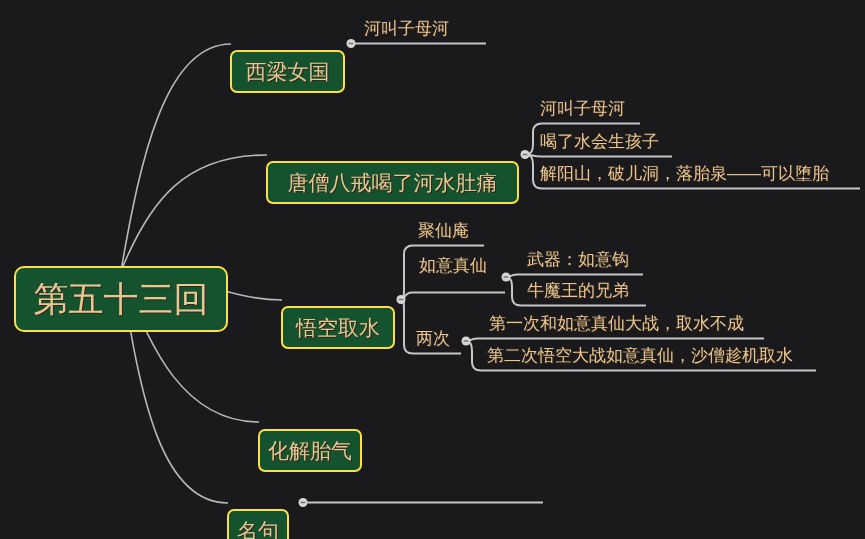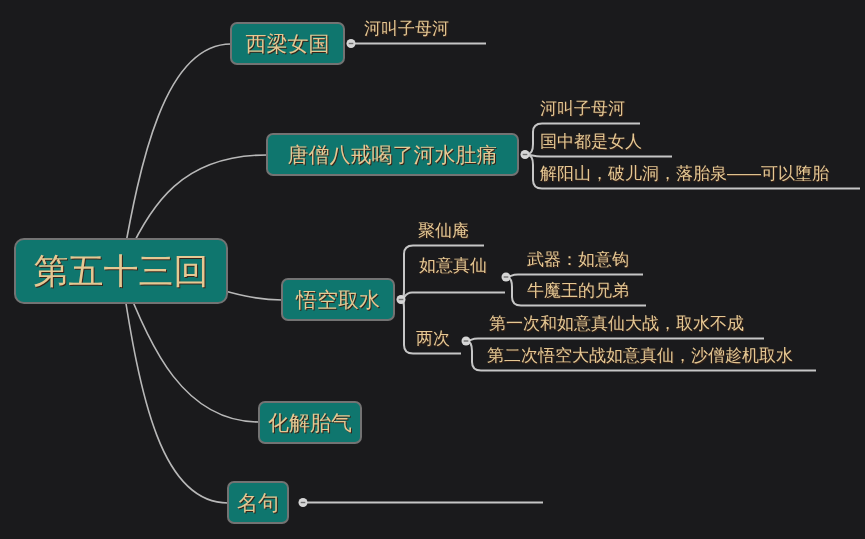--- a/index.html
+++ b/index.html
@@ -4,23 +4,24 @@
 <style>
   html,body{margin:0;padding:0;background:#1a1a1c;}
   .canvas{
     position:relative;width:865px;height:539px;overflow:hidden;
     background:#1a1a1c;
     font-family:"Liberation Sans","DejaVu Sans",sans-serif;
   }
   .layer{position:absolute;left:0;top:0;}
   .box{
     position:absolute;display:flex;align-items:center;justify-content:center;
-    background:#0f766e;border:2px solid #737373;border-radius:7px;
+    background:#14532d;border:2px solid #fde047;border-radius:7px;
     color:#e5c893;font-size:21px;box-sizing:border-box;white-space:nowrap;
     text-shadow:1px 1px 0 #3a2318;
+    margin-top:28px;
   }
   .root{font-size:35px;border-radius:10px;}
   .label{
     position:absolute;color:#e5c893;font-size:17px;white-space:nowrap;
     text-shadow:1px 1px 0 #3a2318;line-height:22px;
   }
 </style>
 </head>
 <body>
 
@@ -91,21 +92,21 @@
 
   <div class="box" style="left:281px;top:278px;width:114px;height:43px;">悟空取水</div>
 
   <div class="box" style="left:258px;top:401px;width:104px;height:43px;">化解胎气</div>
 
   <div class="box" style="left:227px;top:481px;width:62px;height:43px;">名句</div>
 
   <div class="label" style="left:364px;top:18px;">河叫子母河</div>
 
   <div class="label" style="left:540px;top:98px;">河叫子母河</div>
-  <div class="label" style="left:540px;top:131px;">国中都是女人</div>
+  <div class="label" style="left:540px;top:131px;">喝了水会生孩子</div>
   <div class="label" style="left:540px;top:163px;">解阳山，破儿洞，落胎泉——可以堕胎</div>
 
   <div class="label" style="left:418px;top:220px;">聚仙庵</div>
   <div class="label" style="left:419px;top:255px;">如意真仙</div>
   <div class="label" style="left:527px;top:249px;">武器：如意钩</div>
   <div class="label" style="left:527px;top:280px;">牛魔王的兄弟</div>
   <div class="label" style="left:416px;top:328px;">两次</div>
   <div class="label" style="left:489px;top:313px;">第一次和如意真仙大战，取水不成</div>
   <div class="label" style="left:487px;top:345px;">第二次悟空大战如意真仙，沙僧趁机取水</div>
 

